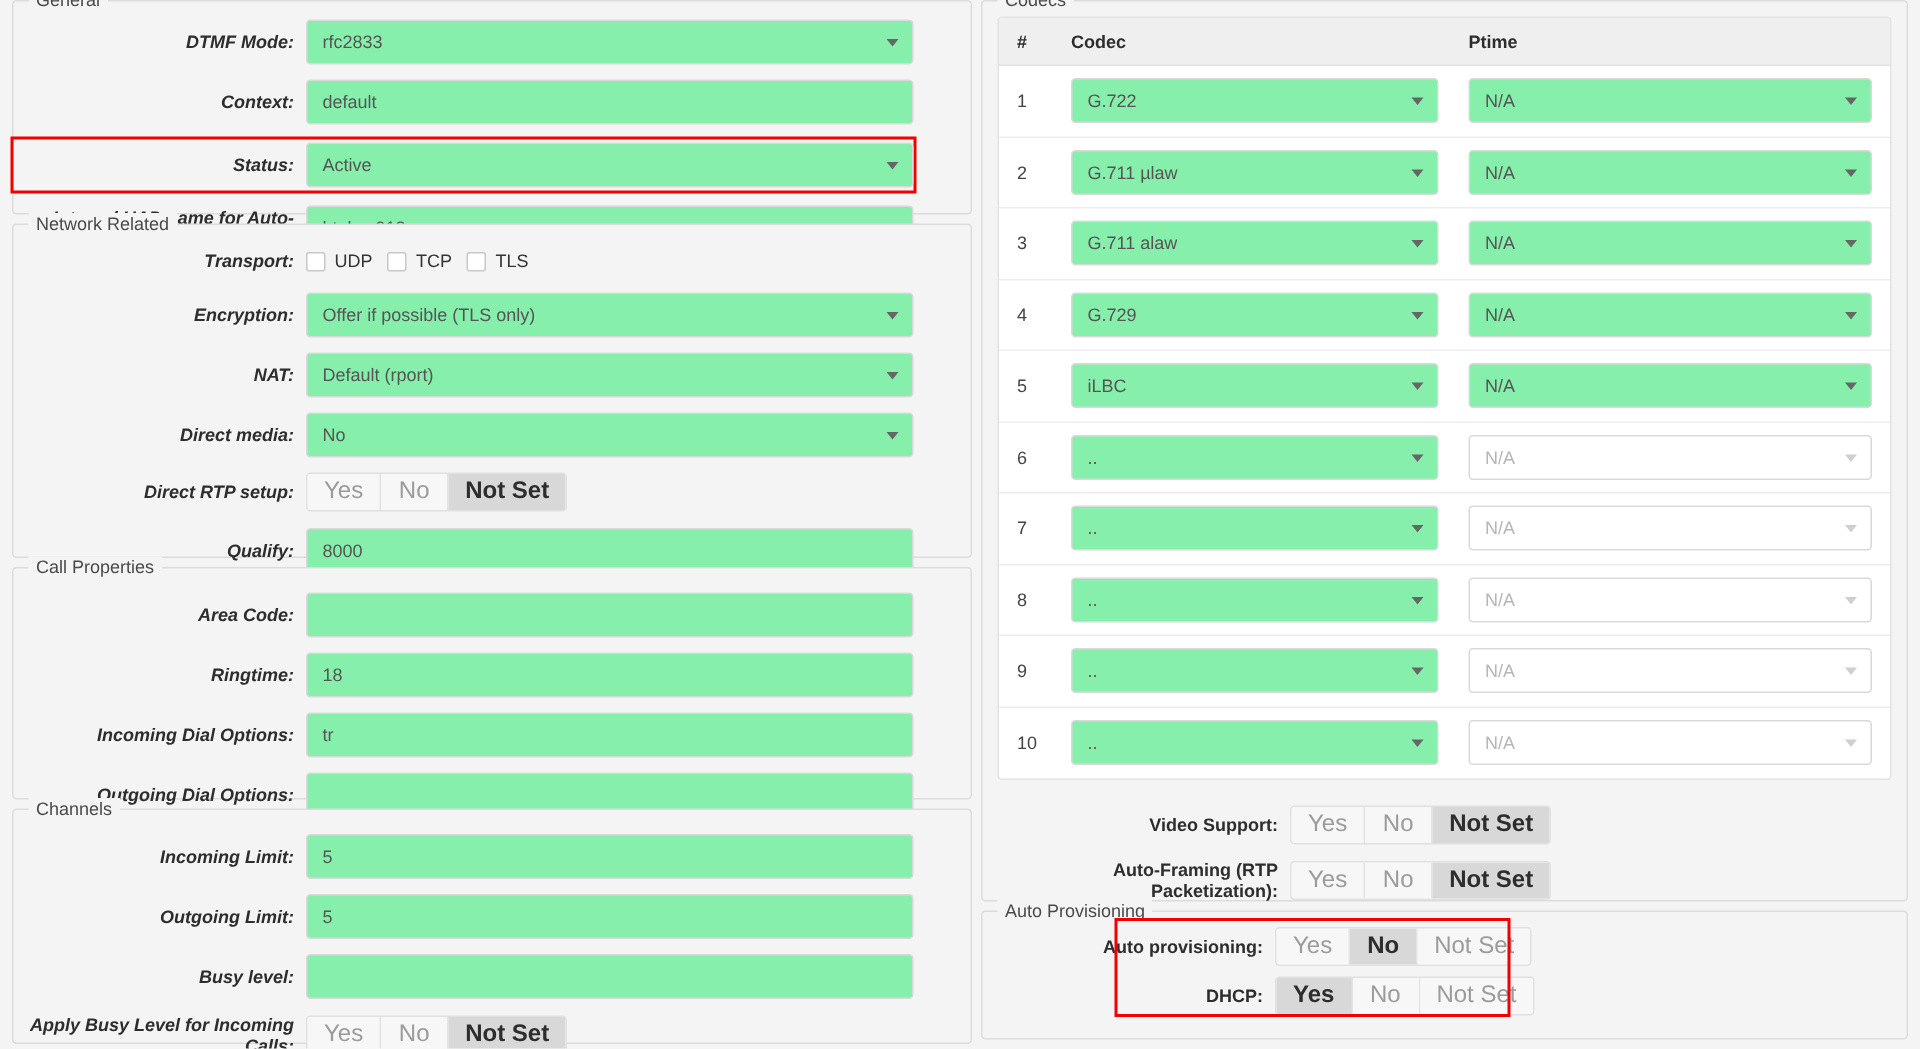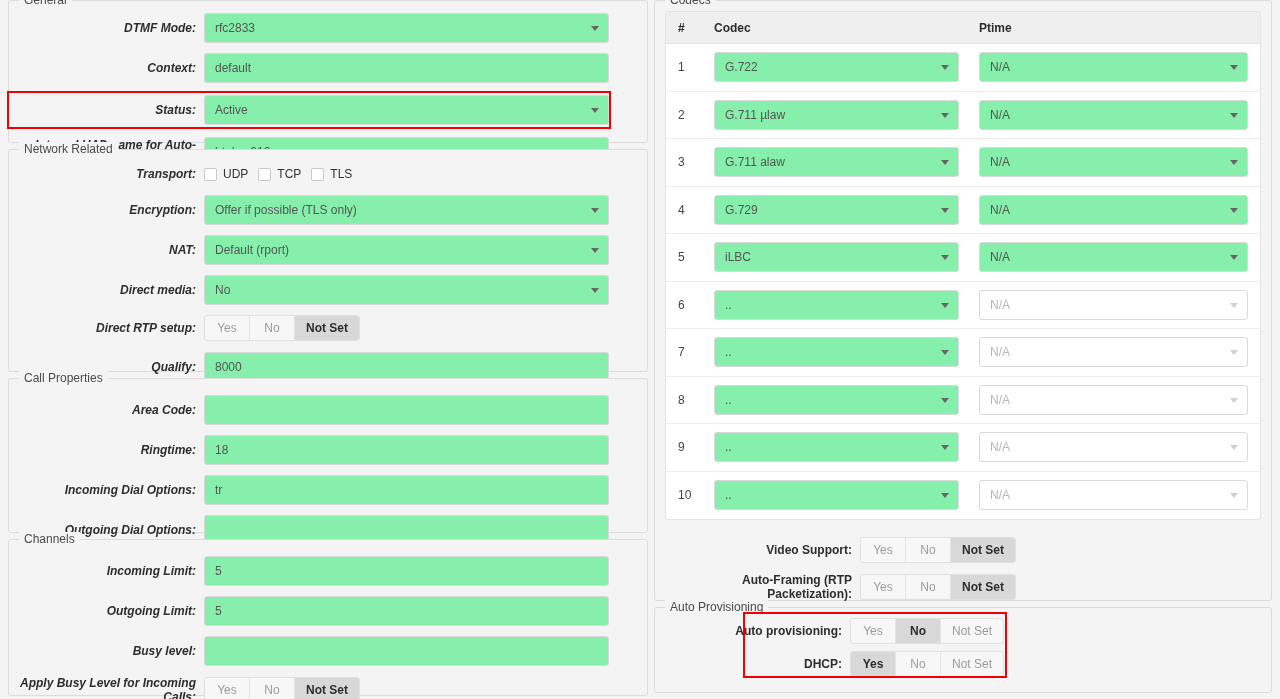--- a/index.html
+++ b/index.html
@@ -152,21 +152,21 @@
     overflow: hidden;
     border: 1px solid #e0e0e0;
     background: #f7f7f7;
   }
   .btngroup .bopt {
     min-width: 45px;
     height: 24px;
     line-height: 24px;
     padding: 0 11px;
     text-align: center;
-    font-size: 12px;
+    font-size: 16px;
     color: #9b9b9b;
     background: #f7f7f7;
     border-right: 1px solid #e4e4e4;
     box-sizing: border-box;
     white-space: nowrap;
     cursor: pointer;
   }
   .btngroup .bopt:last-child { border-right: none; }
   .btngroup .bopt.active {
     background: #d8d8d8;

